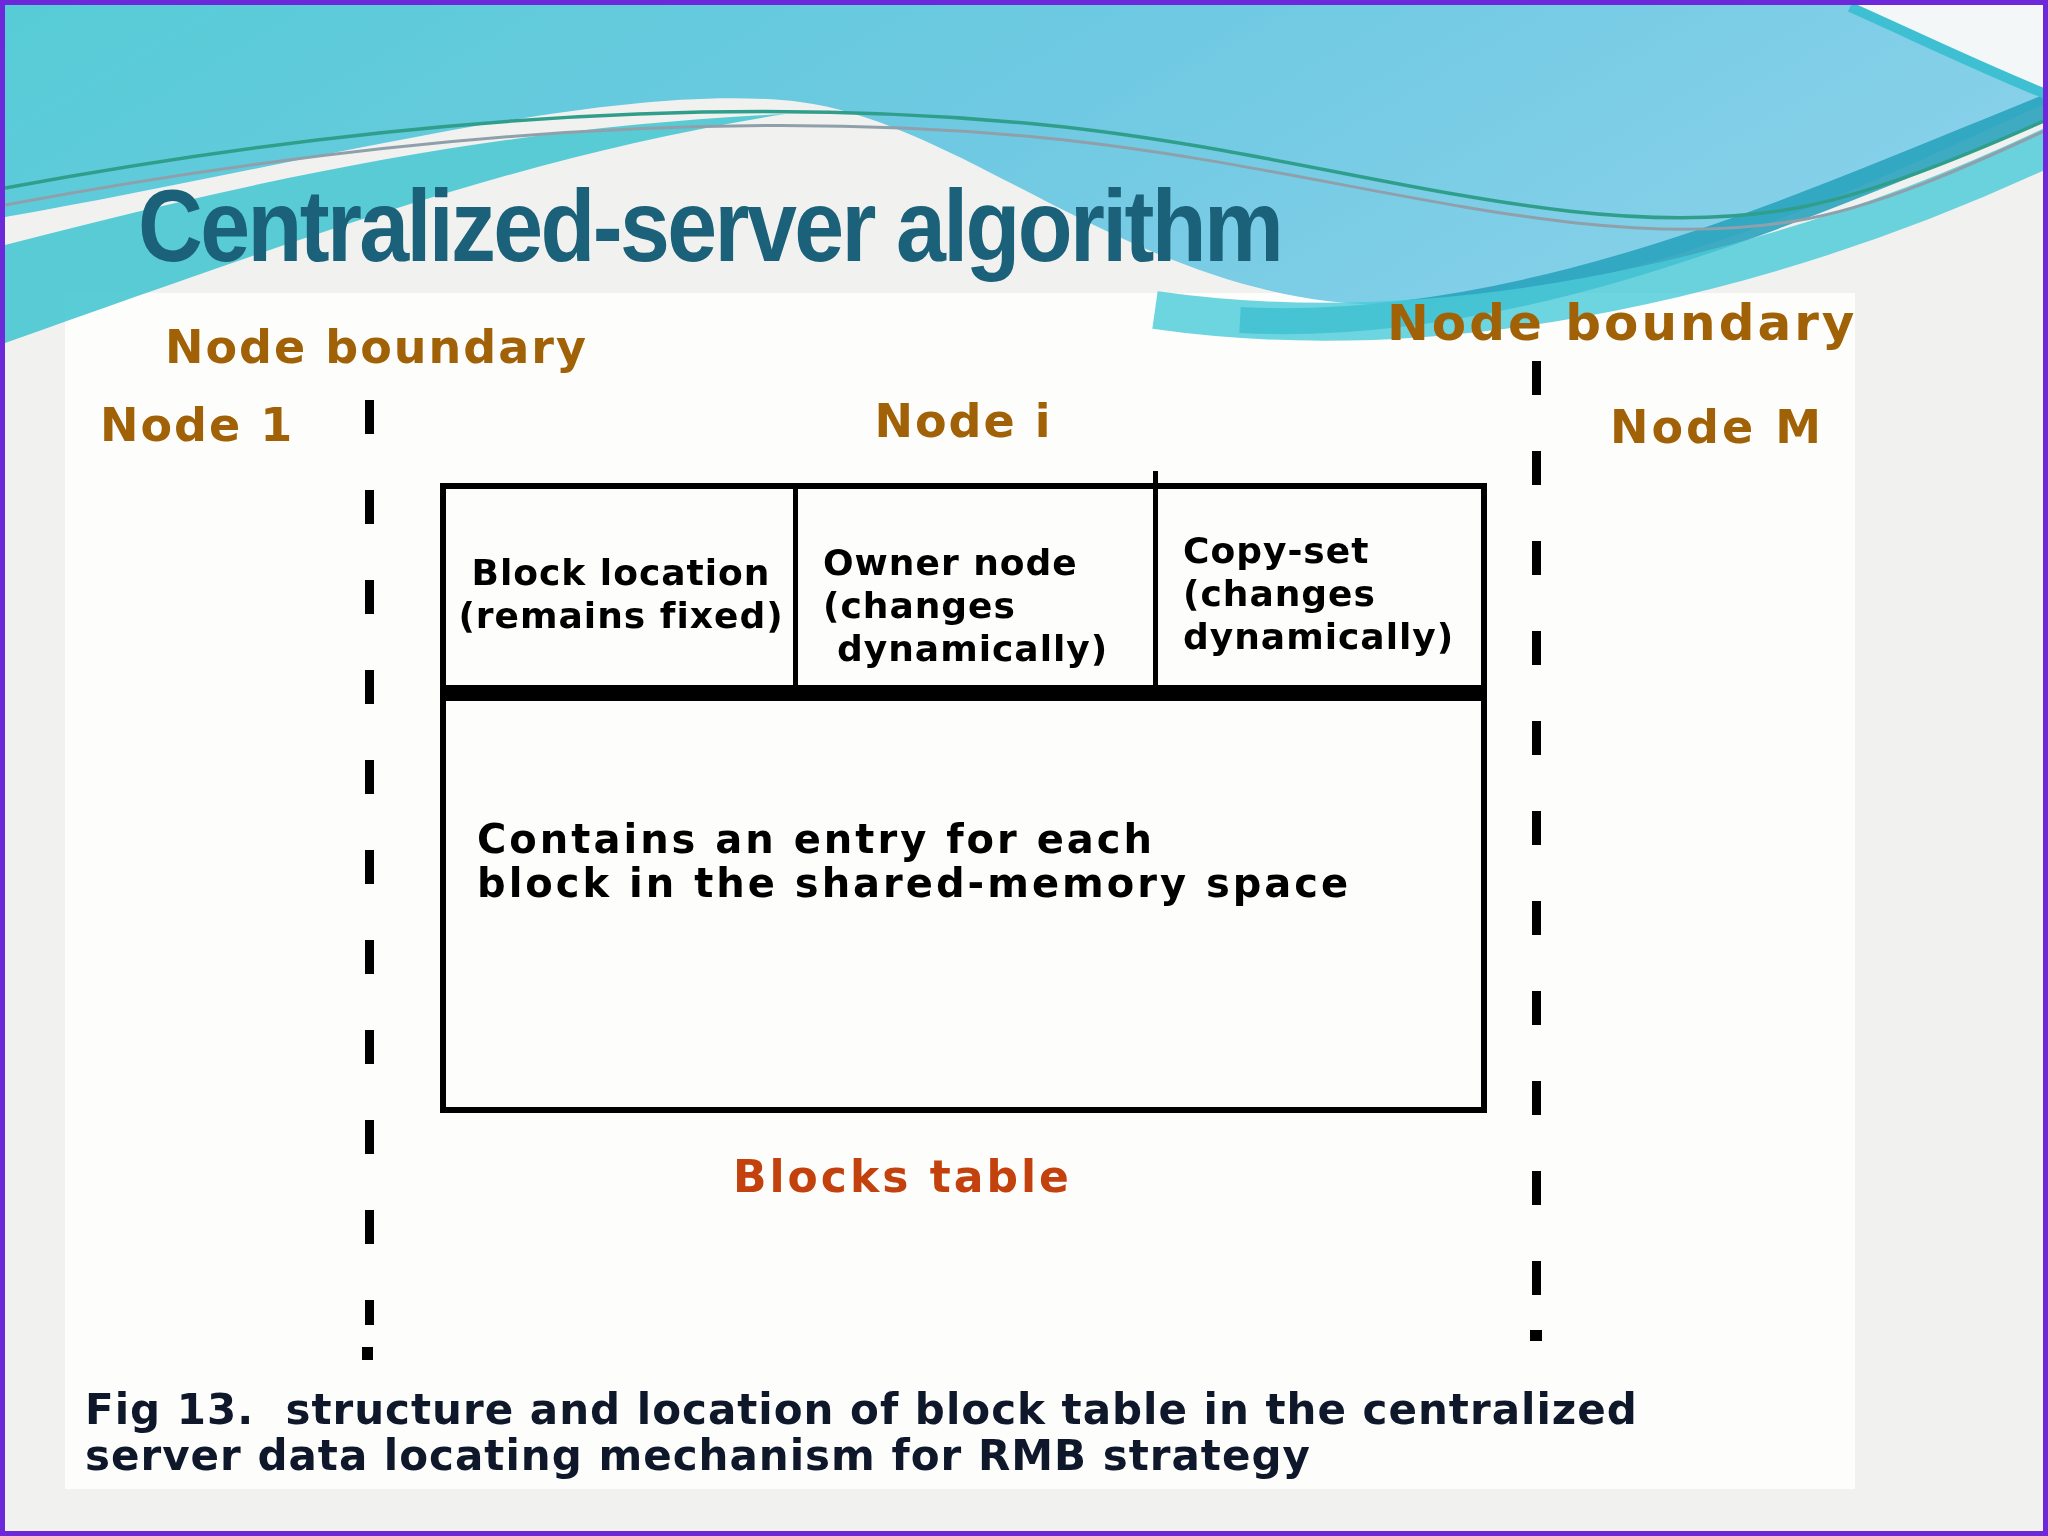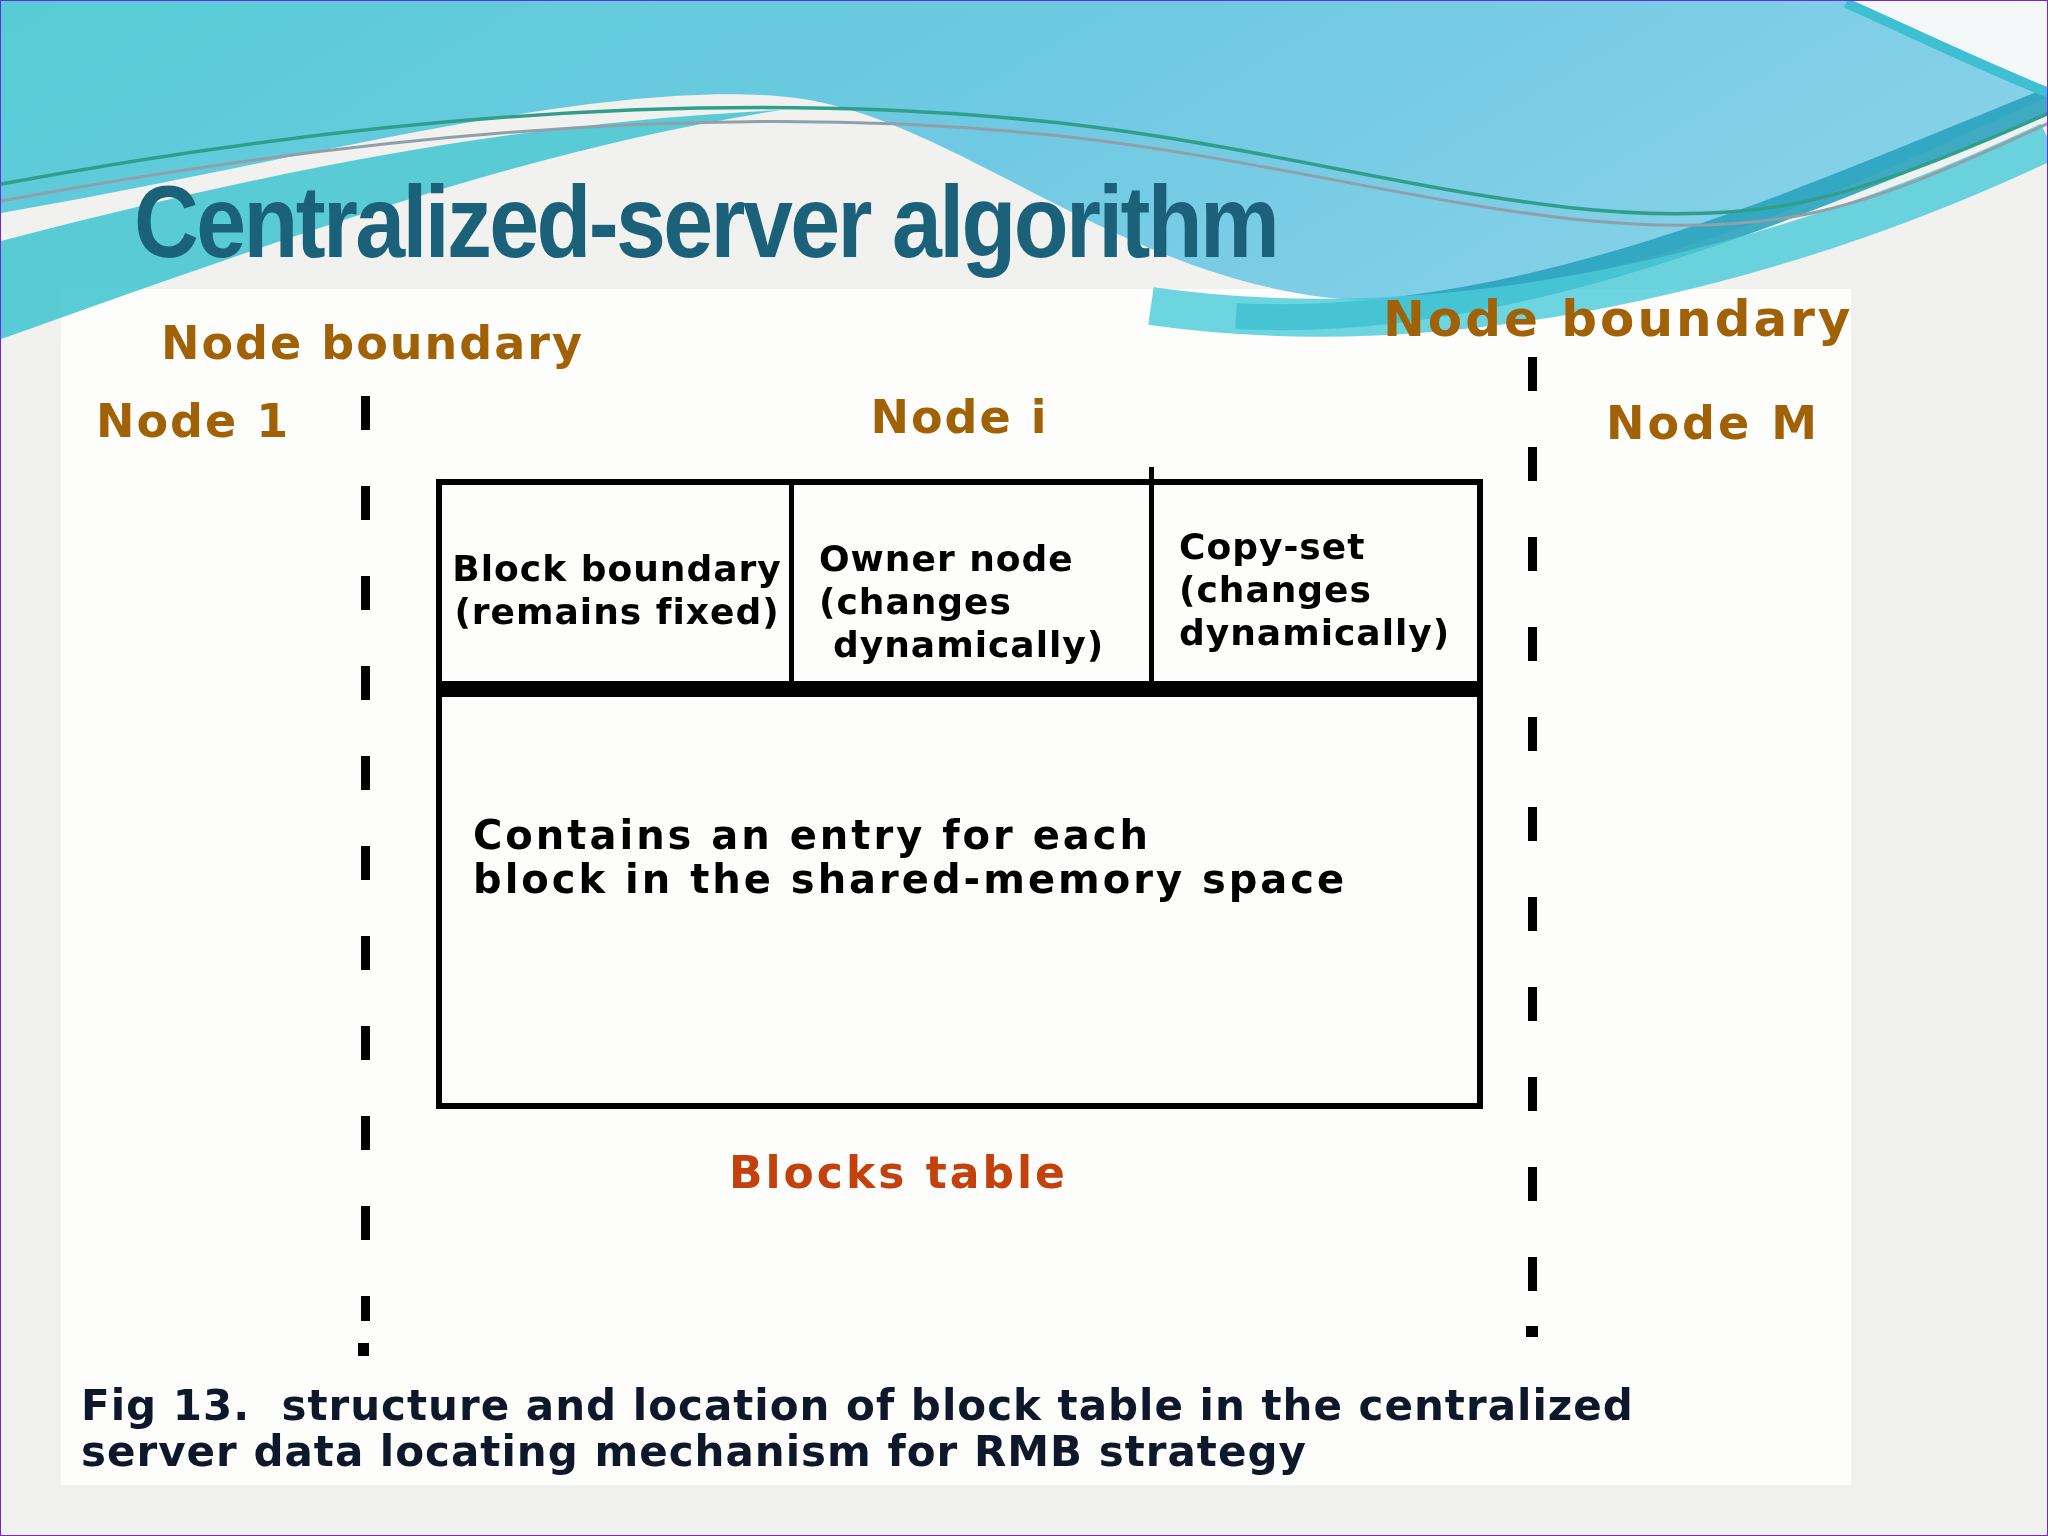--- a/index.html
+++ b/index.html
@@ -1,20 +1,20 @@
 <!DOCTYPE html>
 <html><head>
 <meta charset="utf-8">
 <style>
   html,body{margin:0;padding:0;background:#c8c8c8;}
   .slide{
     position:relative;
     width:2048px;height:1536px;
     background:#f1f1ef;
-    border:1px solid #6d28d9;
+    border:5px solid #6d28d9;
     box-sizing:border-box;
     overflow:hidden;
     font-family:"DejaVu Sans","Liberation Sans",sans-serif;
   }
   
   .panel{
     position:absolute;left:60px;top:288px;width:1790px;height:1196px;
     background:#fdfdfc;
   }
   
@@ -119,21 +119,21 @@
   <div class="dot dot-right"></div>
 
   <div class="header-row"></div>
   <div class="vdiv vdiv1"></div>
   <div class="vdiv vdiv1-stub"></div>
   <div class="vdiv vdiv2"></div>
   <div class="thickline"></div>
   <div class="body-box"></div>
 
   <div class="cell cell1">
-    <div>Block boundary</div>
+    <div>Block location</div>
     <div>(remains fixed)</div>
   </div>
   <div class="cell cell2">
     <div>Owner node</div>
     <div>(changes</div>
     <div class="l3">dynamically)</div>
   </div>
   <div class="cell cell3">
     <div>Copy-set</div>
     <div>(changes</div>

